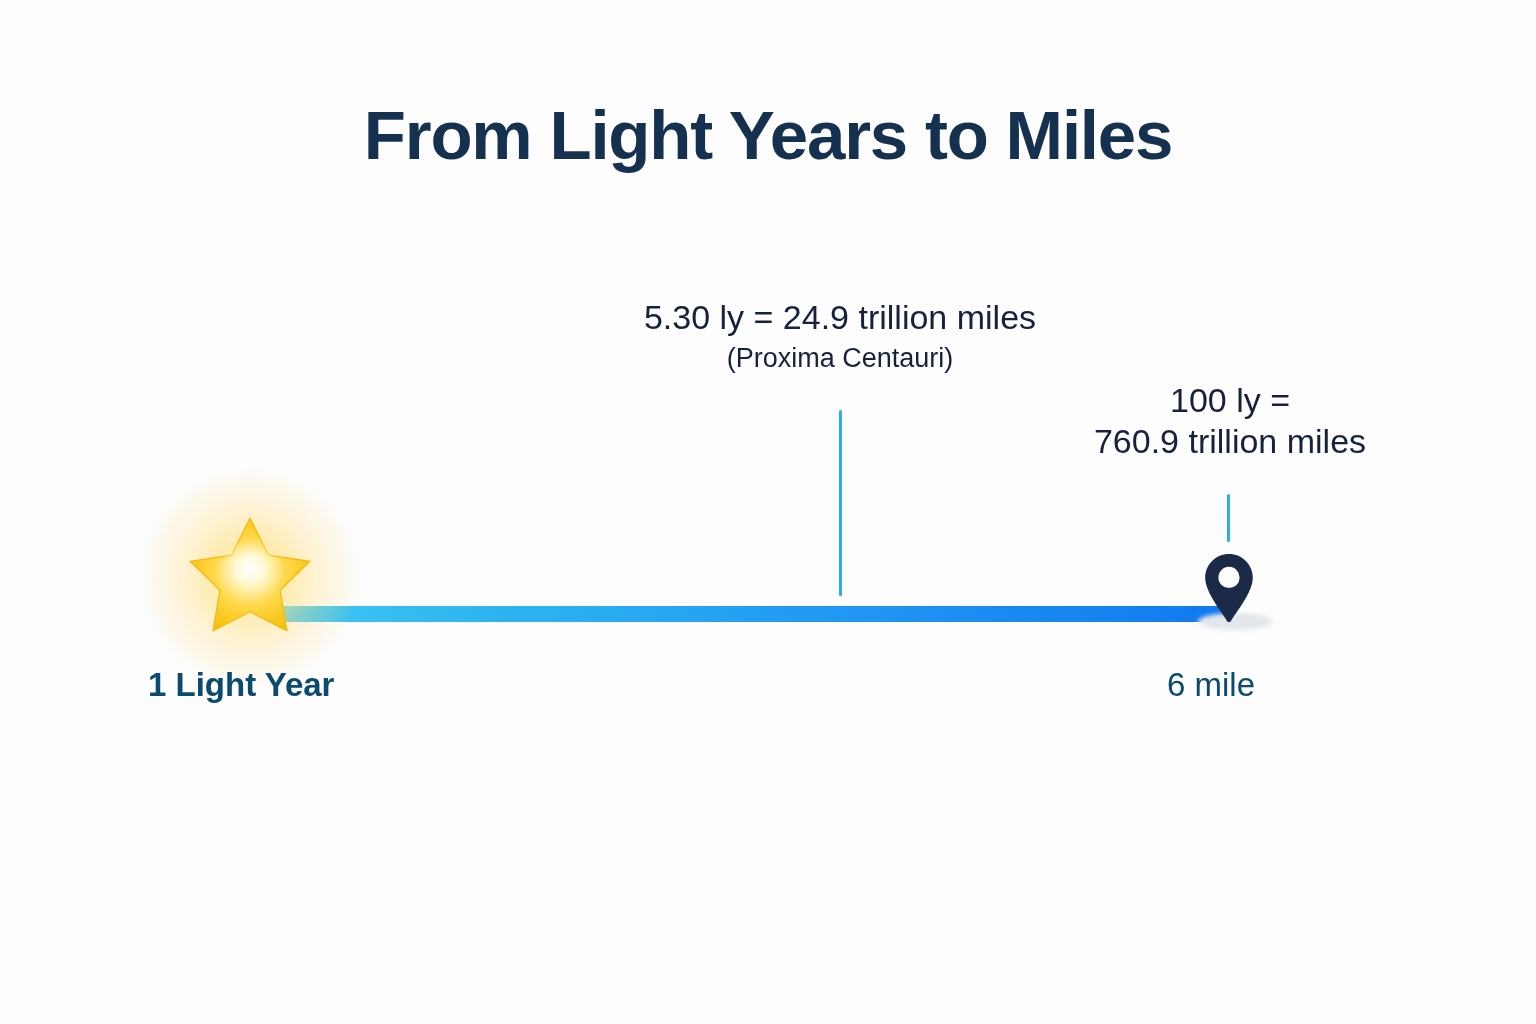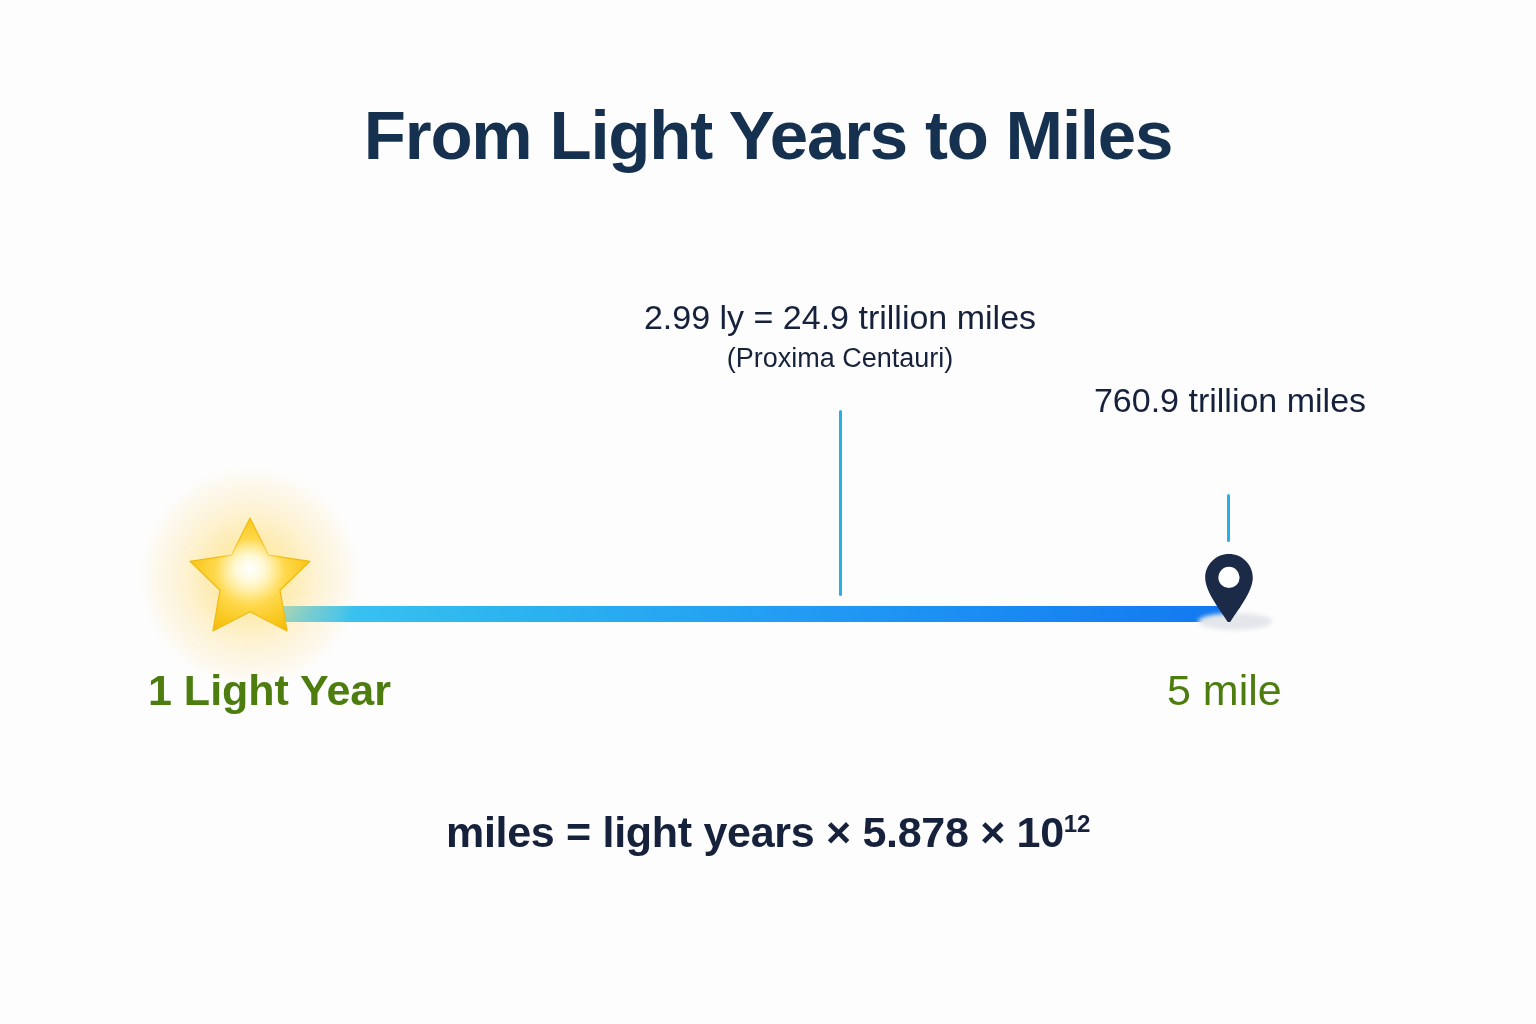--- a/index.html
+++ b/index.html
@@ -136,22 +136,22 @@
     position: absolute;
     left: 1202px;
     top: 552px;
     width: 54px;
     height: 72px;
   }
 
   
   .endpoint-label {
     position: absolute;
-    font-size: 43px;
-    color: #4d7c0f;
+    font-size: 33px;
+    color: #0c4a6e;
     white-space: nowrap;
   }
   .endpoint-left {
     left: 148px;
     top: 666px;
     font-weight: bold;
   }
   .endpoint-right {
     left: 1167px;
     top: 666px;
@@ -179,25 +179,26 @@
 </style>
 </head>
 <body>
 
 <div id="canvas">
 
   <div class="title">From Light Years to Miles</div>
 
 
   <div class="annot annot-center">
-    <span class="line">2.99 ly = 24.9 trillion miles</span>
+    <span class="line">5.30 ly = 24.9 trillion miles</span>
     <span class="sub">(Proxima Centauri)</span>
   </div>
 
   <div class="annot annot-right">
+    <span class="line">100 ly =</span>
     <span class="line">760.9 trillion miles</span>
   </div>
 
   <div class="tick tick-center"></div>
   <div class="tick tick-right"></div>
 
   <div class="axis-line"></div>
 
   <div class="star-glow"></div>
   <div class="star-wrap">
@@ -223,19 +224,16 @@
 
   <div class="pin-shadow"></div>
   <div class="pin-wrap">
     <svg viewBox="0 0 54 72" width="54" height="72" aria-hidden="true">
       <path d="M27 2 C13.8 2 3.2 12.6 3.2 25.8 C3.2 40.6 20.4 60.8 25.2 69.2 C25.9 70.4 28.1 70.4 28.8 69.2 C33.6 60.8 50.8 40.6 50.8 25.8 C50.8 12.6 40.2 2 27 2 Z" fill="#1b2a47"></path>
       <circle cx="27" cy="25.4" r="10.6" fill="#ffffff"></circle>
     </svg>
   </div>
 
   <div class="endpoint-label endpoint-left">1 Light Year</div>
-  <div class="endpoint-label endpoint-right">5 mile</div>
-
-  <div class="formula">
-    <span>miles = light years × 5.878 × 10</span><sup>12</sup>
-  </div>
+  <div class="endpoint-label endpoint-right">6 mile</div>
+
 
 </div>
 
 </body></html>

